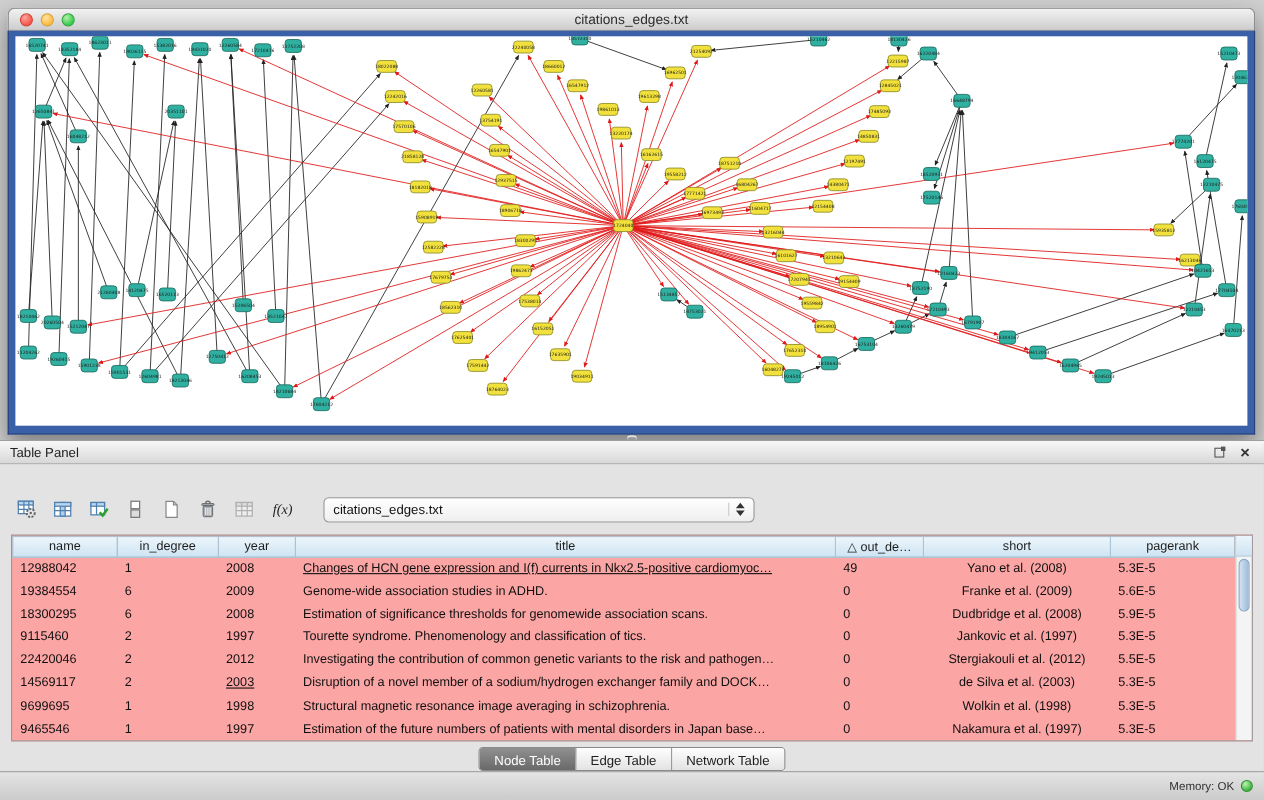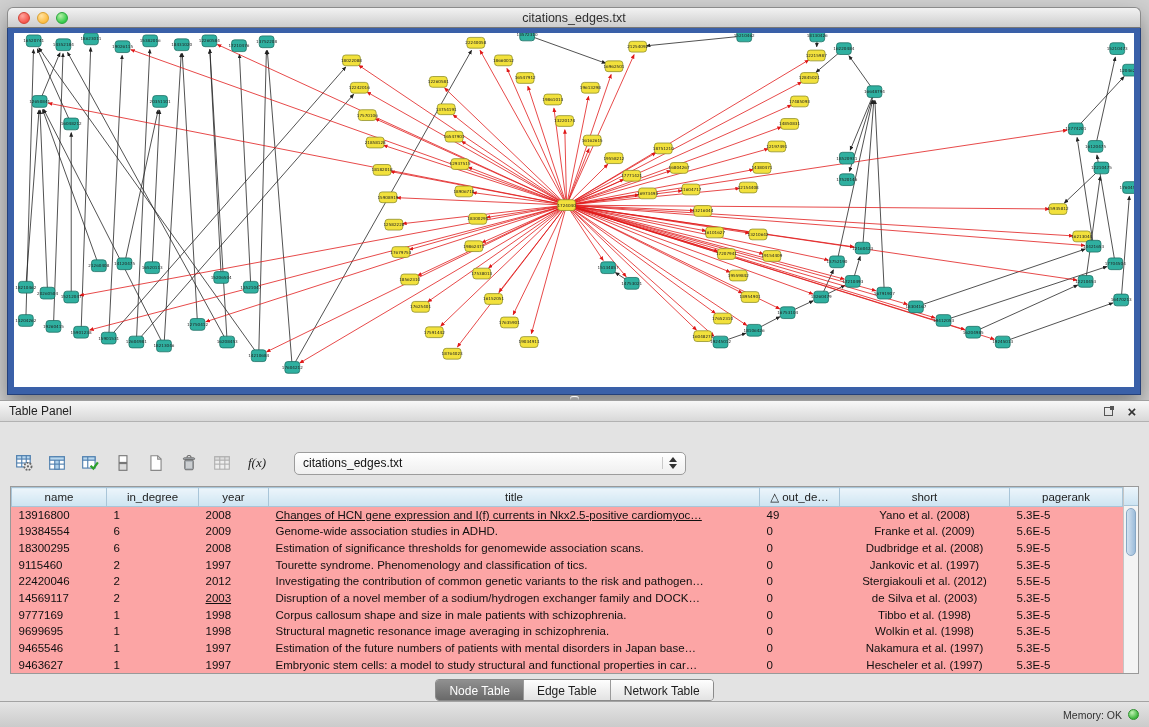--- a/index.html
+++ b/index.html
@@ -867,21 +867,21 @@
               <th>in_degree</th>
               <th>year</th>
               <th>title</th>
               <th>△ out_de…</th>
               <th>short</th>
               <th>pagerank</th>
             </tr>
           </thead>
         <tbody id="table-body">
             <tr>
-              <td style="text-align: left;">13916800</td>
+              <td style="text-align: left;">12988042</td>
               <td style="text-align: left;">1</td>
               <td style="text-align: left;">2008</td>
               <td style="text-align: left; text-decoration: underline;">Changes of HCN gene expression and I(f) currents in Nkx2.5-positive cardiomyoc…</td>
               <td style="text-align: left;">49</td>
               <td style="text-align: center;">Yano et al. (2008)</td>
               <td style="text-align: left;">5.3E-5</td>
             </tr>
             <tr>
               <td style="text-align: left;">19384554</td>
               <td style="text-align: left;">6</td>
@@ -921,55 +921,37 @@
             <tr>
               <td style="text-align: left;">14569117</td>
               <td style="text-align: left;">2</td>
               <td style="text-align: left; text-decoration: underline;">2003</td>
               <td style="text-align: left;">Disruption of a novel member of a sodium/hydrogen exchanger family and DOCK…</td>
               <td style="text-align: left;">0</td>
               <td style="text-align: center;">de Silva et al. (2003)</td>
               <td style="text-align: left;">5.3E-5</td>
             </tr>
             <tr>
-              <td style="text-align: left;">9777169</td>
-              <td style="text-align: left;">1</td>
-              <td style="text-align: left;">1998</td>
-              <td style="text-align: left;">Corpus callosum shape and size in male patients with schizophrenia.</td>
-              <td style="text-align: left;">0</td>
-              <td style="text-align: center;">Tibbo et al. (1998)</td>
-              <td style="text-align: left;">5.3E-5</td>
-            </tr>
-            <tr>
               <td style="text-align: left;">9699695</td>
               <td style="text-align: left;">1</td>
               <td style="text-align: left;">1998</td>
               <td style="text-align: left;">Structural magnetic resonance image averaging in schizophrenia.</td>
               <td style="text-align: left;">0</td>
               <td style="text-align: center;">Wolkin et al. (1998)</td>
               <td style="text-align: left;">5.3E-5</td>
             </tr>
             <tr>
               <td style="text-align: left;">9465546</td>
               <td style="text-align: left;">1</td>
               <td style="text-align: left;">1997</td>
               <td style="text-align: left; margin-left: 28px;">Estimation of the future numbers of patients with mental disorders in Japan base…</td>
               <td style="text-align: left;">0</td>
               <td style="text-align: center;">Nakamura et al. (1997)</td>
               <td style="text-align: left;">5.3E-5</td>
             </tr>
-            <tr>
-              <td style="text-align: left;">9463627</td>
-              <td style="text-align: left;">1</td>
-              <td style="text-align: left;">1997</td>
-              <td style="text-align: left;">Embryonic stem cells: a model to study structural and functional properties in car…</td>
-              <td style="text-align: left;">0</td>
-              <td style="text-align: center;">Hescheler et al. (1997)</td>
-              <td style="text-align: left;">5.3E-5</td>
-            </tr>
           </tbody>
       </table>
       <div class="vscroll">
         <div class="vs-corner"></div>
         <div class="vs-thumb"></div>
       </div>
     </div>
 
     <div class="tabs-row">
       <div class="segmented" id="table-tabs">

